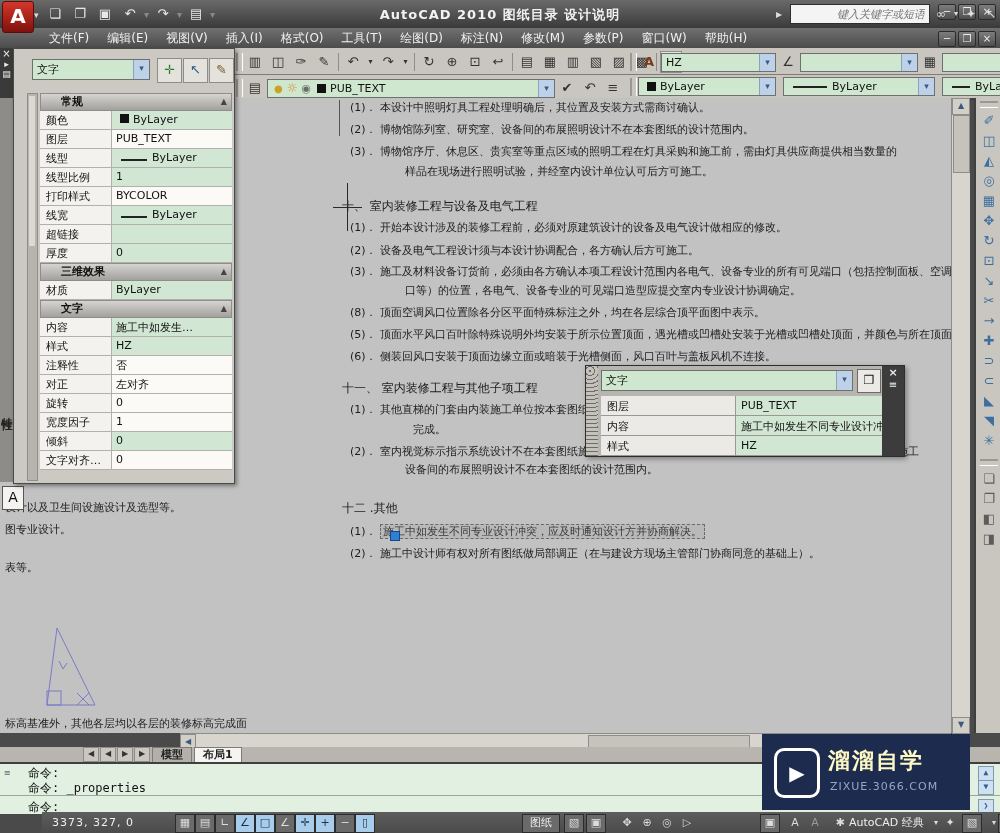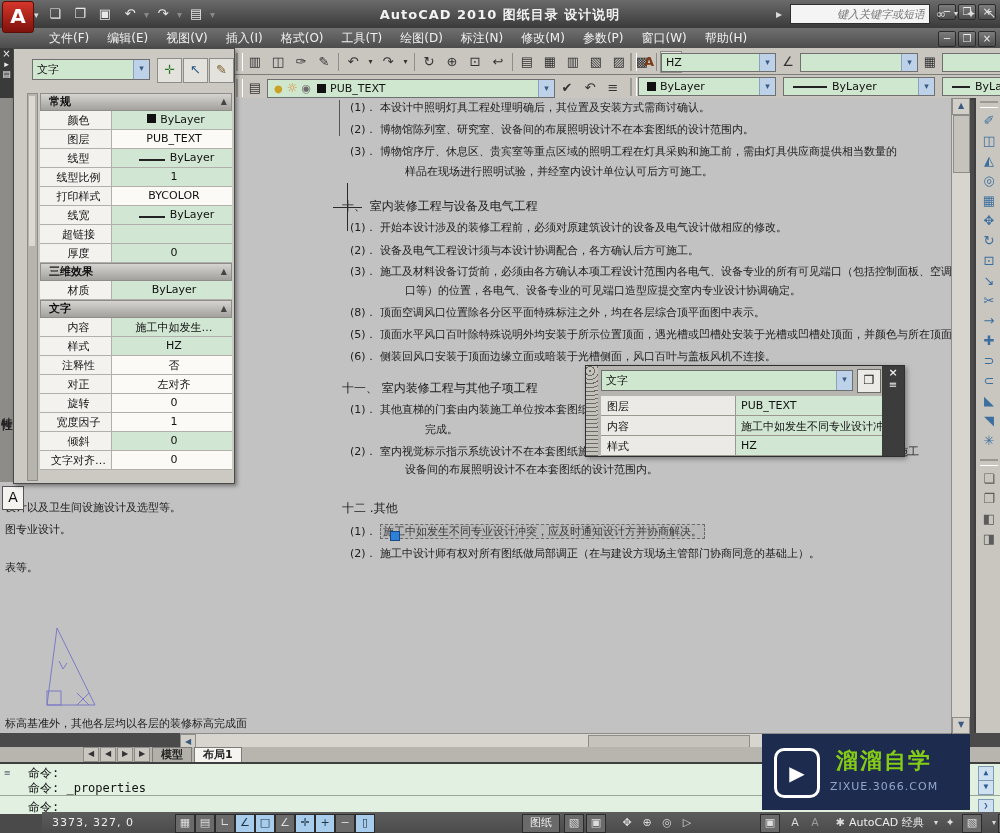--- a/index.html
+++ b/index.html
@@ -75,23 +75,23 @@
           writing-mode:vertical-rl;letter-spacing:2px;}
   .palette{left:13px;top:48px;width:220px;height:434px;background:#ccc9c3;border:1px solid #4a4a4a;
            z-index:41;overflow:hidden;box-shadow:2px 2px 4px rgba(0,0,0,.4);}
   .pal-dd{position:absolute;left:18px;top:10px;width:118px;height:21px;}
   .pal-btn{position:absolute;top:9px;width:23px;height:23px;background:#e4e2dd;border:1px solid #8f8d89;
            text-align:center;line-height:22px;font-size:13px;}
   .pal-scroll{position:absolute;left:13px;top:44px;width:9px;height:386px;background:#b7b4ae;border:1px solid #8f8d89;}
   .pal-sthumb{position:absolute;left:1px;top:2px;width:6px;height:150px;background:#dcd9d3;}
   .pal-body{position:absolute;left:26px;top:44px;width:192px;}
   .sechead{height:16px;background:linear-gradient(#d6d4d0,#a3a19d);border:1px solid #8f8d89;
-           font-weight:bold;font-size:11px;line-height:15px;padding:0 8px;position:relative;}
+           font-weight:bold;font-size:11px;line-height:15px;padding:0 20px;position:relative;}
   .sechead .caret{position:absolute;right:4px;top:0;font-size:8px;color:#444;}
-  .prow{display:flex;height:18px;border-bottom:1px solid #b2b0ac;font-size:11px;text-align:center;}
+  .prow{display:flex;height:18px;border-bottom:1px solid #b2b0ac;font-size:11px;}
   .plabel{width:72px;background:#f3f2ef;border-right:1px solid #b2b0ac;padding:2px 0 0 6px;box-sizing:border-box;
           white-space:nowrap;overflow:hidden;}
   .pval{flex:1;background:#d2e7d3;padding:2px 0 0 4px;white-space:nowrap;overflow:hidden;}
   .pval.white{background:#fbfaf7;}
   .abtn{left:2px;top:486px;width:20px;height:22px;background:#f4f3f0;border:1px solid #555;
         text-align:center;font-size:14px;line-height:21px;z-index:40;}
   
   .qp{left:585px;top:365px;width:318px;height:90px;background:#b7b5b0;border:1px solid #2e2e2e;
       z-index:35;box-shadow:2px 2px 5px rgba(0,0,0,.35);}
   .qp-grip{position:absolute;left:0;top:0;width:12px;height:90px;
@@ -118,21 +118,21 @@
   .coords{position:absolute;left:10px;top:4px;font-size:11px;letter-spacing:1px;}
   .stog{position:absolute;top:2px;width:18px;height:17px;border:1px solid #2b2b2b;background:#6a6a6a;
         color:#ddd;text-align:center;font-size:11px;line-height:16px;}
   .stog.on{background:#a8cdec;color:#234;}
   .sbtn2{position:absolute;top:2px;height:17px;border:1px solid #2b2b2b;background:#6a6a6a;color:#eee;
          font-size:11px;line-height:16px;text-align:center;}
   
   .wm{left:762px;top:734px;width:208px;height:76px;background:#1d2c4e;z-index:50;}
   .wm-logo{position:absolute;left:12px;top:14px;width:40px;height:44px;border:3px solid #fff;
            border-radius:10px;color:#fff;text-align:center;font-size:20px;line-height:44px;}
-  .wm-brand{position:absolute;left:66px;top:12px;color:#84cc16;font-size:22px;font-weight:bold;letter-spacing:2px;margin-left:8px;}
+  .wm-brand{position:absolute;left:66px;top:12px;color:#fef9c3;font-size:22px;font-weight:bold;letter-spacing:2px;}
   .wm-site{position:absolute;left:68px;top:46px;color:#93a6cc;font-size:11px;letter-spacing:1px;}
   svg{display:block;}
 </style>
 </head>
 <body>
 
 <div class="app">
 
   <div class="abs titlebar">
     <div class="abs apptitle">AutoCAD 2010  图纸目录 设计说明</div>
@@ -274,21 +274,21 @@
     <div class="dline dhead" style="left:342px;top:100px;">十、 室内装修工程与设备及电气工程</div>
     <div class="dline" style="left:350px;top:122px;">(1)． 开始本设计涉及的装修工程前，必须对原建筑设计的设备及电气设计做相应的修改。</div>
     <div class="dline" style="left:350px;top:145px;">(2)． 设备及电气工程设计须与本设计协调配合，各方确认后方可施工。</div>
     <div class="dline" style="left:350px;top:166px;">(3)． 施工及材料设备订货前，必须由各方确认本项工程设计范围内各电气、设备专业的所有可见端口（包括控制面板、空调风</div>
     <div class="dline" style="left:405px;top:185px;">口等）的位置，各电气、设备专业的可见端口造型应提交室内专业设计协调确定。</div>
     <div class="dline" style="left:350px;top:207px;">(8)． 顶面空调风口位置除各分区平面特殊标注之外，均在各层综合顶平面图中表示。</div>
     <div class="dline" style="left:350px;top:229px;">(5)． 顶面水平风口百叶除特殊说明外均安装于所示位置顶面，遇光槽或凹槽处安装于光槽或凹槽处顶面，并颜色与所在顶面相同。</div>
     <div class="dline" style="left:350px;top:251px;">(6)． 侧装回风口安装于顶面边缘立面或暗装于光槽侧面，风口百叶与盖板风机不连接。</div>
     <div class="dline dhead" style="left:342px;top:282px;">十一、 室内装修工程与其他子项工程</div>
     <div class="dline" style="left:350px;top:304px;">(1)． 其他直梯的门套由内装施工单位按本套图纸提供的设计完成</div>
-    <div class="dline" style="left:425px;top:324px;">完成。</div>
+    <div class="dline" style="left:413px;top:324px;">完成。</div>
     <div class="dline" style="left:350px;top:346px;">(2)． 室内视觉标示指示系统设计不在本套图纸施工范围，导视系统设计单位须与室内设计师确认相关做法后方可施工</div>
     <div class="dline" style="left:405px;top:364px;">设备间的布展照明设计不在本套图纸的设计范围内。</div>
     <div class="dline dhead" style="left:342px;top:402px;">十二 .其他</div>
     <div class="dline" style="left:350px;top:426px;">
       <span>(1)． </span><span class="selline">施工中如发生不同专业设计冲突，应及时通知设计方并协商解决。</span>
     </div>
     <div class="dline" style="left:350px;top:448px;">(2)． 施工中设计师有权对所有图纸做局部调正（在与建设方现场主管部门协商同意的基础上）。</div>
 
     <div class="dline" style="left:5px;top:402px;">设计以及卫生间设施设计及选型等。</div>
     <div class="dline" style="left:5px;top:424px;">图专业设计。</div>

